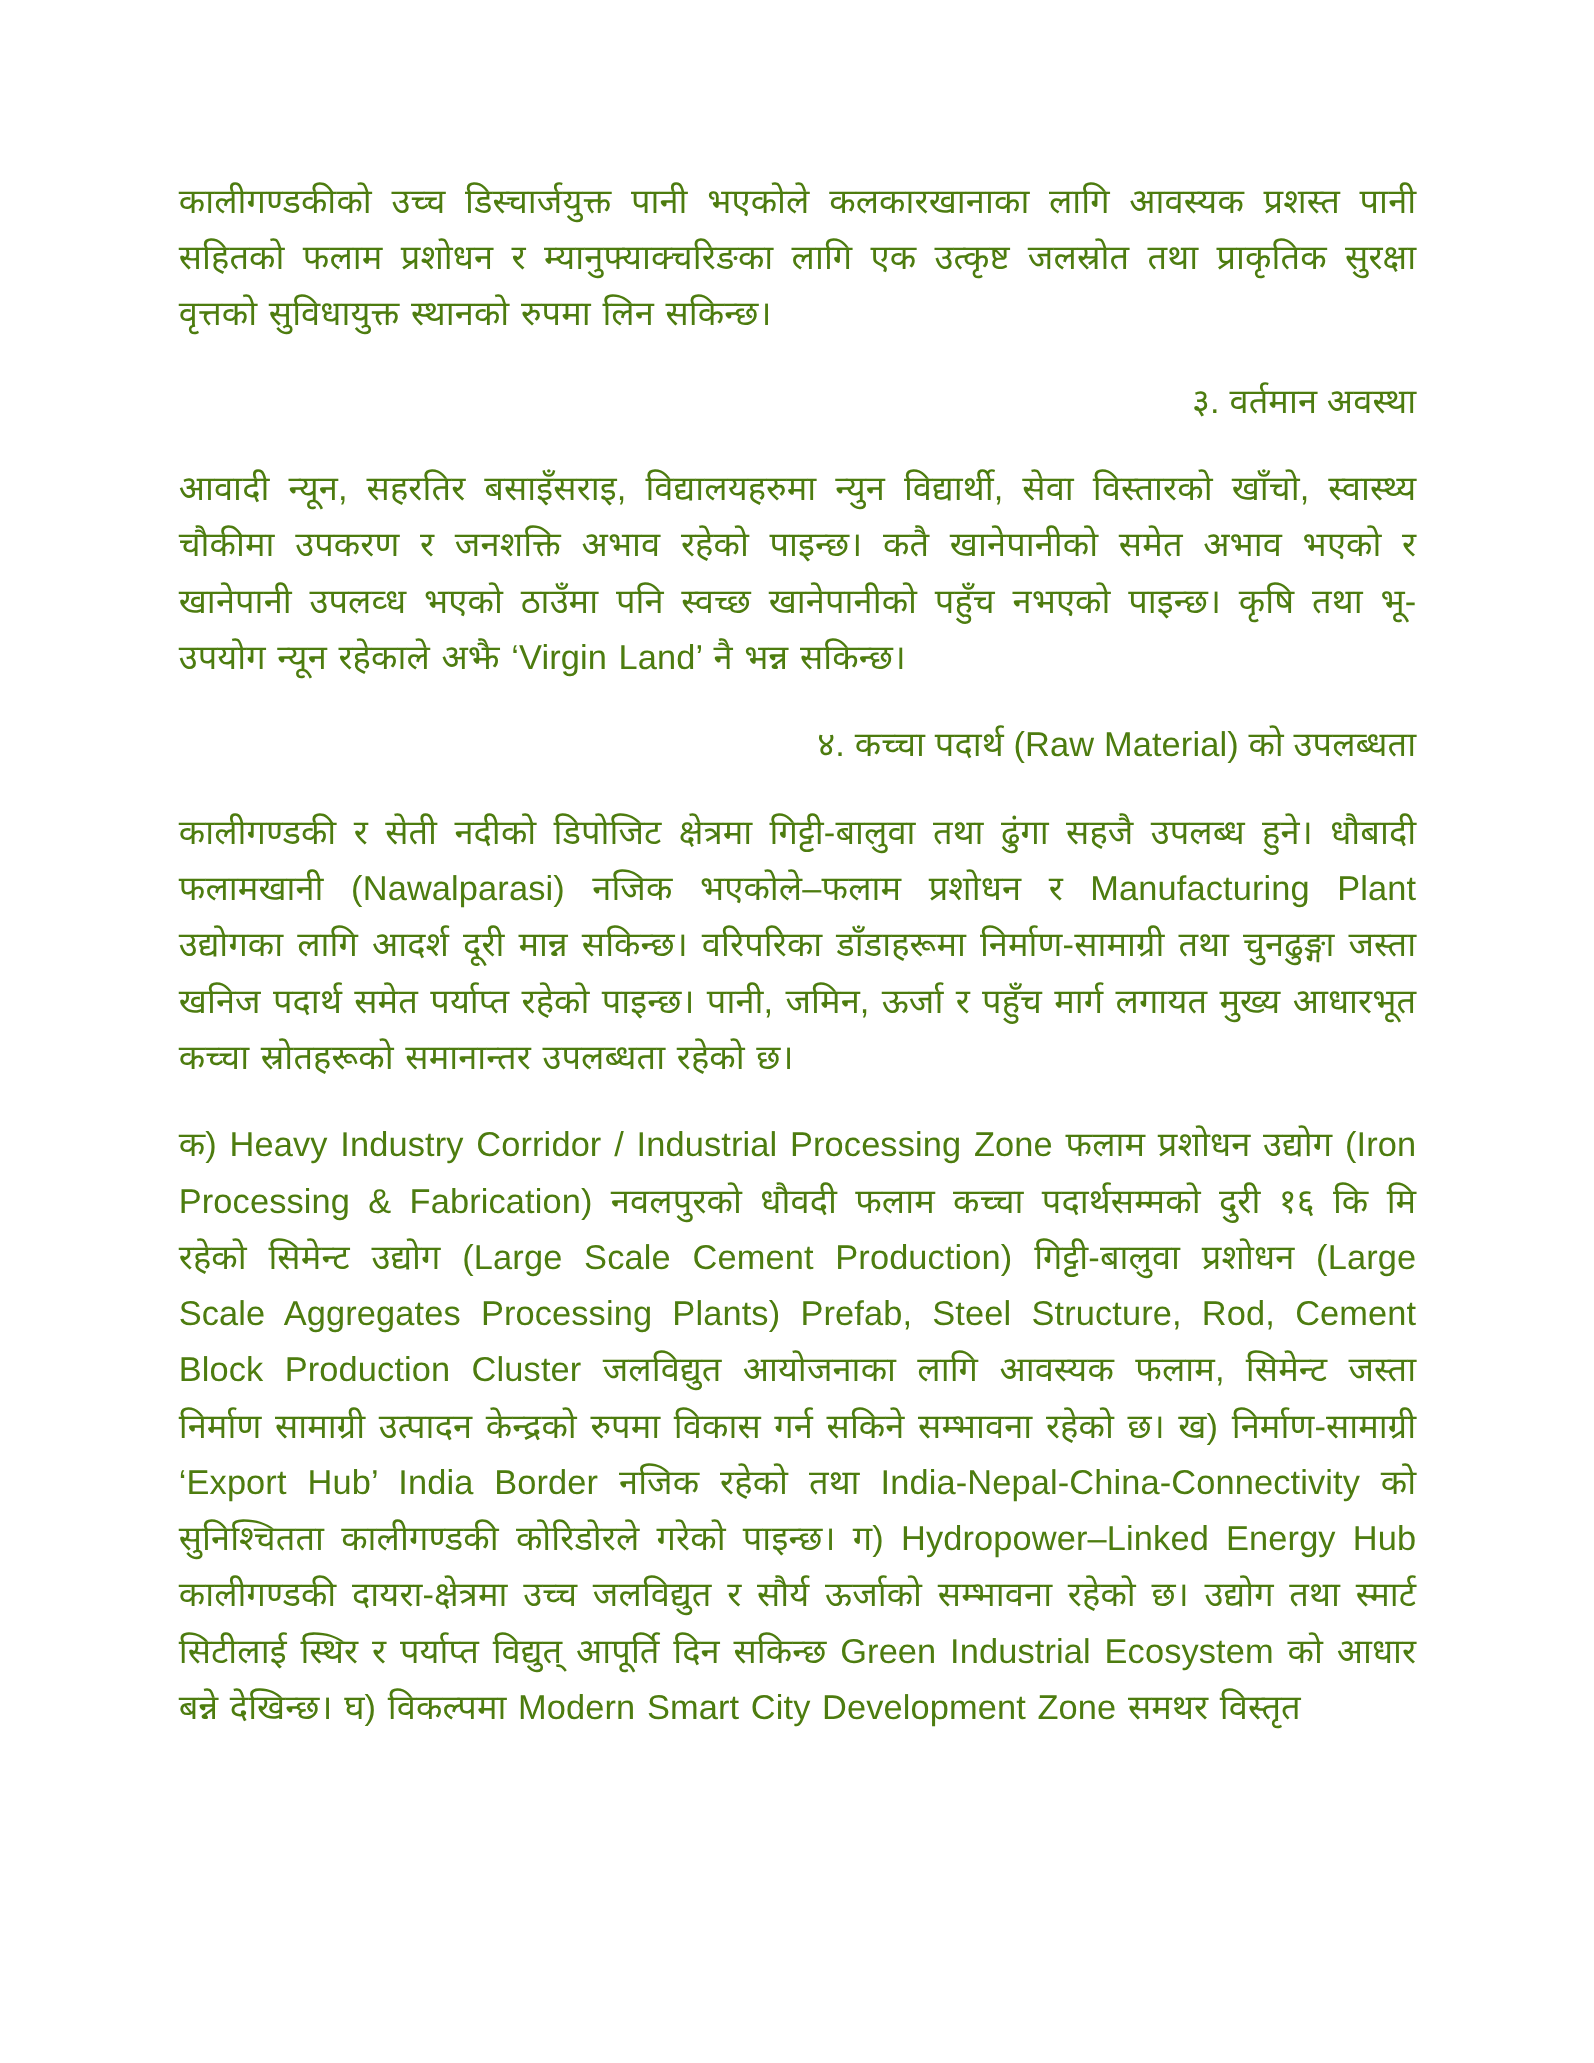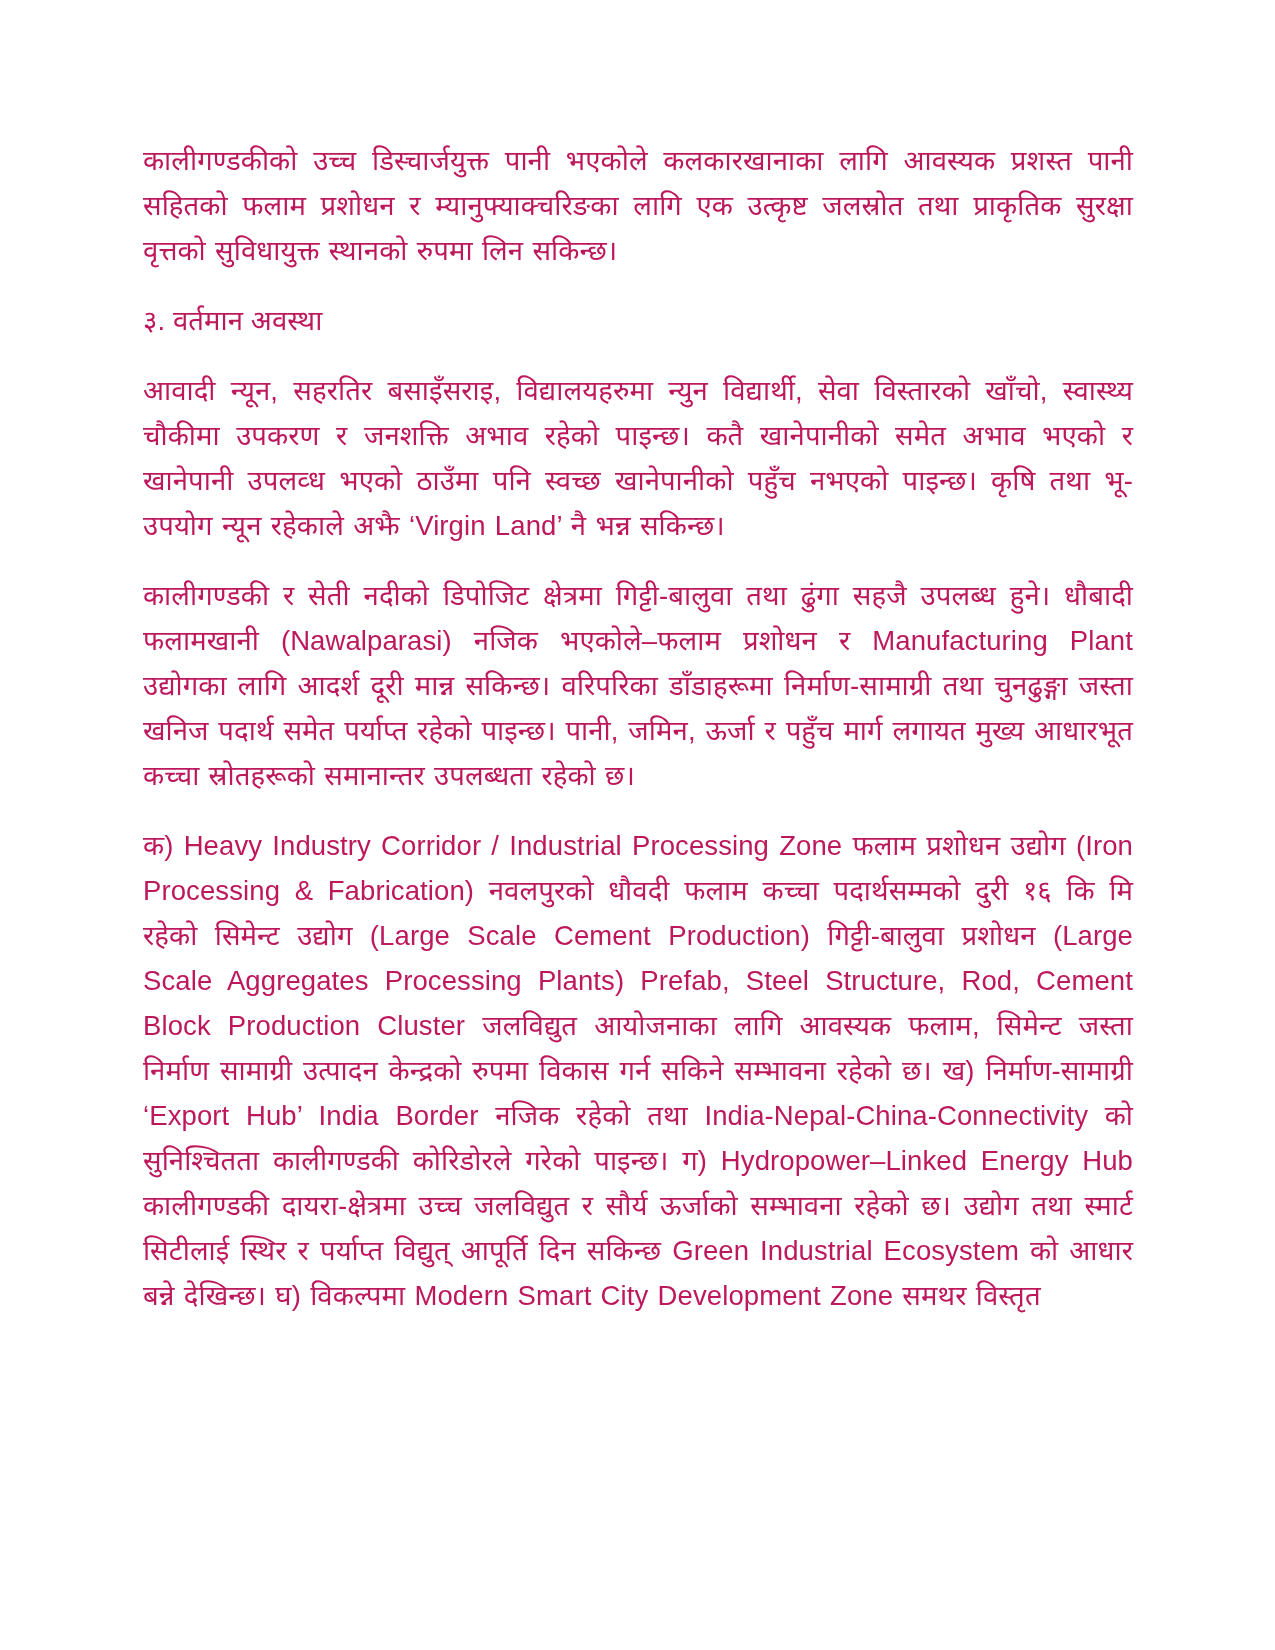--- a/index.html
+++ b/index.html
@@ -19,42 +19,43 @@
     width: 1275px;
     height: 1650px;
     padding: 138px 142px 0 143px;
     background: #ffffff;
   }
   .doc-block {
     font-size: 27.5px;
     line-height: 45px;
     letter-spacing: 0.1px;
     margin: 0 0 25px 0;
-    color: #be185d;
+    color: #4d7c0f;
   }
   .doc-paragraph {
     text-align: justify;
     text-justify: inter-word;
     word-spacing: 1.5px;
   }
   .doc-heading {
-    text-align: left;
+    text-align: right;
     font-weight: 500;
   }
 </style>
 </head>
 <body>
 
 <div class="page">
 
   <p class="doc-block doc-paragraph">कालीगण्डकीको उच्च डिस्चार्जयुक्त पानी भएकोले कलकारखानाका लागि आवस्यक प्रशस्त पानी सहितको फलाम प्रशोधन र म्यानुफ्याक्चरिङका लागि एक उत्कृष्ट जलस्रोत तथा प्राकृतिक सुरक्षा वृत्तको सुविधायुक्त स्थानको रुपमा लिन सकिन्छ।</p>
 
   <h2 class="doc-block doc-heading">३. वर्तमान अवस्था</h2>
 
   <p class="doc-block doc-paragraph">आवादी न्यून, सहरतिर बसाइँसराइ, विद्यालयहरुमा न्युन विद्यार्थी, सेवा विस्तारको खाँचो, स्वास्थ्य चौकीमा उपकरण र जनशक्ति अभाव रहेको पाइन्छ। कतै खानेपानीको समेत अभाव भएको र खानेपानी उपलव्ध भएको ठाउँमा पनि स्वच्छ खानेपानीको पहुँच नभएको पाइन्छ। कृषि तथा भू-उपयोग न्यून रहेकाले अझै ‘Virgin Land’ नै भन्न सकिन्छ।</p>
 
+  <h2 class="doc-block doc-heading">४. कच्चा पदार्थ (Raw Material) को उपलब्धता</h2>
 
   <p class="doc-block doc-paragraph">कालीगण्डकी र सेती नदीको डिपोजिट क्षेत्रमा गिट्टी-बालुवा तथा ढुंगा सहजै उपलब्ध हुने। धौबादी फलामखानी (Nawalparasi) नजिक भएकोले–फलाम प्रशोधन र Manufacturing Plant उद्योगका लागि आदर्श दूरी मान्न सकिन्छ। वरिपरिका डाँडाहरूमा निर्माण-सामाग्री तथा चुनढुङ्गा जस्ता खनिज पदार्थ समेत पर्याप्त रहेको पाइन्छ। पानी, जमिन, ऊर्जा र पहुँच मार्ग लगायत मुख्य आधारभूत कच्चा स्रोतहरूको समानान्तर उपलब्धता रहेको छ।</p>
 
 
   <p class="doc-block doc-paragraph">क)  Heavy Industry Corridor / Industrial Processing Zone फलाम प्रशोधन उद्योग (Iron Processing &amp; Fabrication) नवलपुरको धौवदी फलाम कच्चा पदार्थसम्मको दुरी १६ कि मि रहेको सिमेन्ट उद्योग (Large Scale Cement Production) गिट्टी-बालुवा प्रशोधन (Large Scale Aggregates Processing Plants) Prefab, Steel Structure, Rod, Cement Block Production Cluster जलविद्युत आयोजनाका लागि आवस्यक फलाम, सिमेन्ट जस्ता निर्माण सामाग्री उत्पादन केन्द्रको रुपमा विकास गर्न सकिने सम्भावना रहेको छ। ख) निर्माण-सामाग्री ‘Export Hub’ India Border नजिक रहेको तथा India-Nepal-China-Connectivity को सुनिश्चितता कालीगण्डकी कोरिडोरले गरेको पाइन्छ। ग)  Hydropower–Linked Energy Hub कालीगण्डकी दायरा-क्षेत्रमा उच्च जलविद्युत र सौर्य ऊर्जाको सम्भावना रहेको छ। उद्योग तथा स्मार्ट सिटीलाई स्थिर र पर्याप्त विद्युत् आपूर्ति दिन सकिन्छ Green Industrial Ecosystem को आधार बन्ने देखिन्छ। घ) विकल्पमा Modern Smart City Development Zone समथर विस्तृत</p>
 
 </div>
 
 </body></html>

